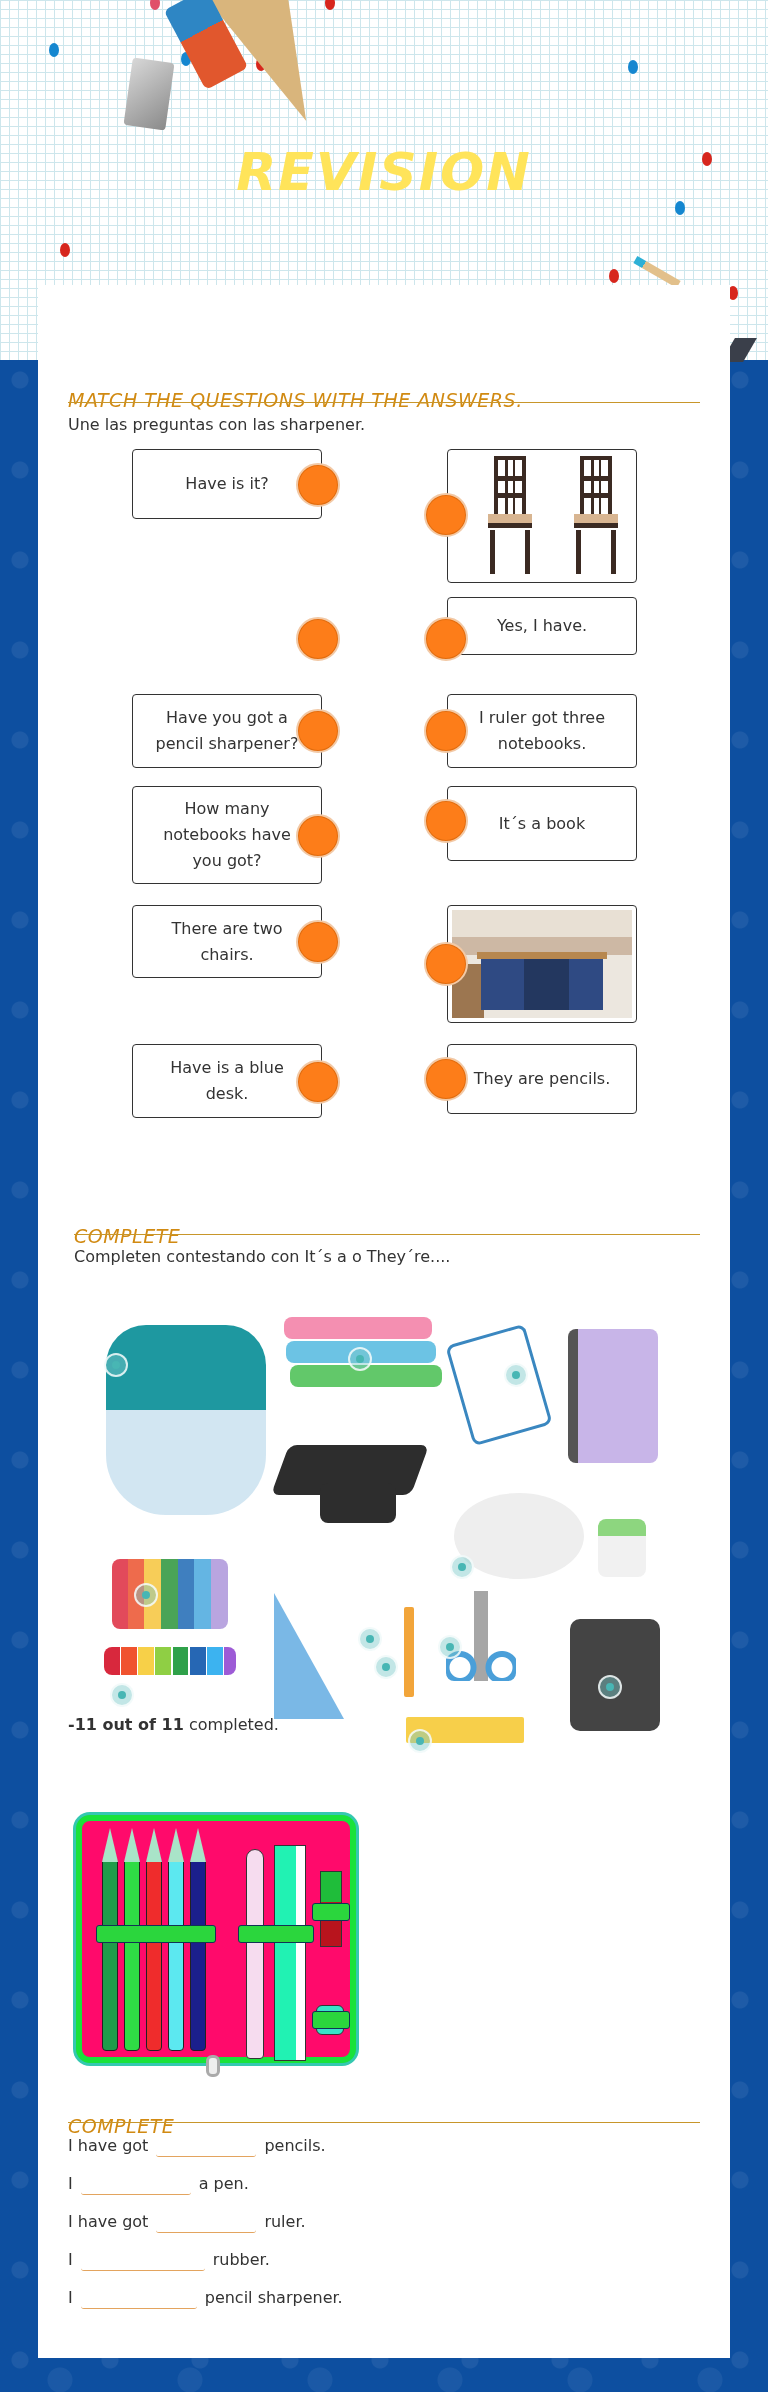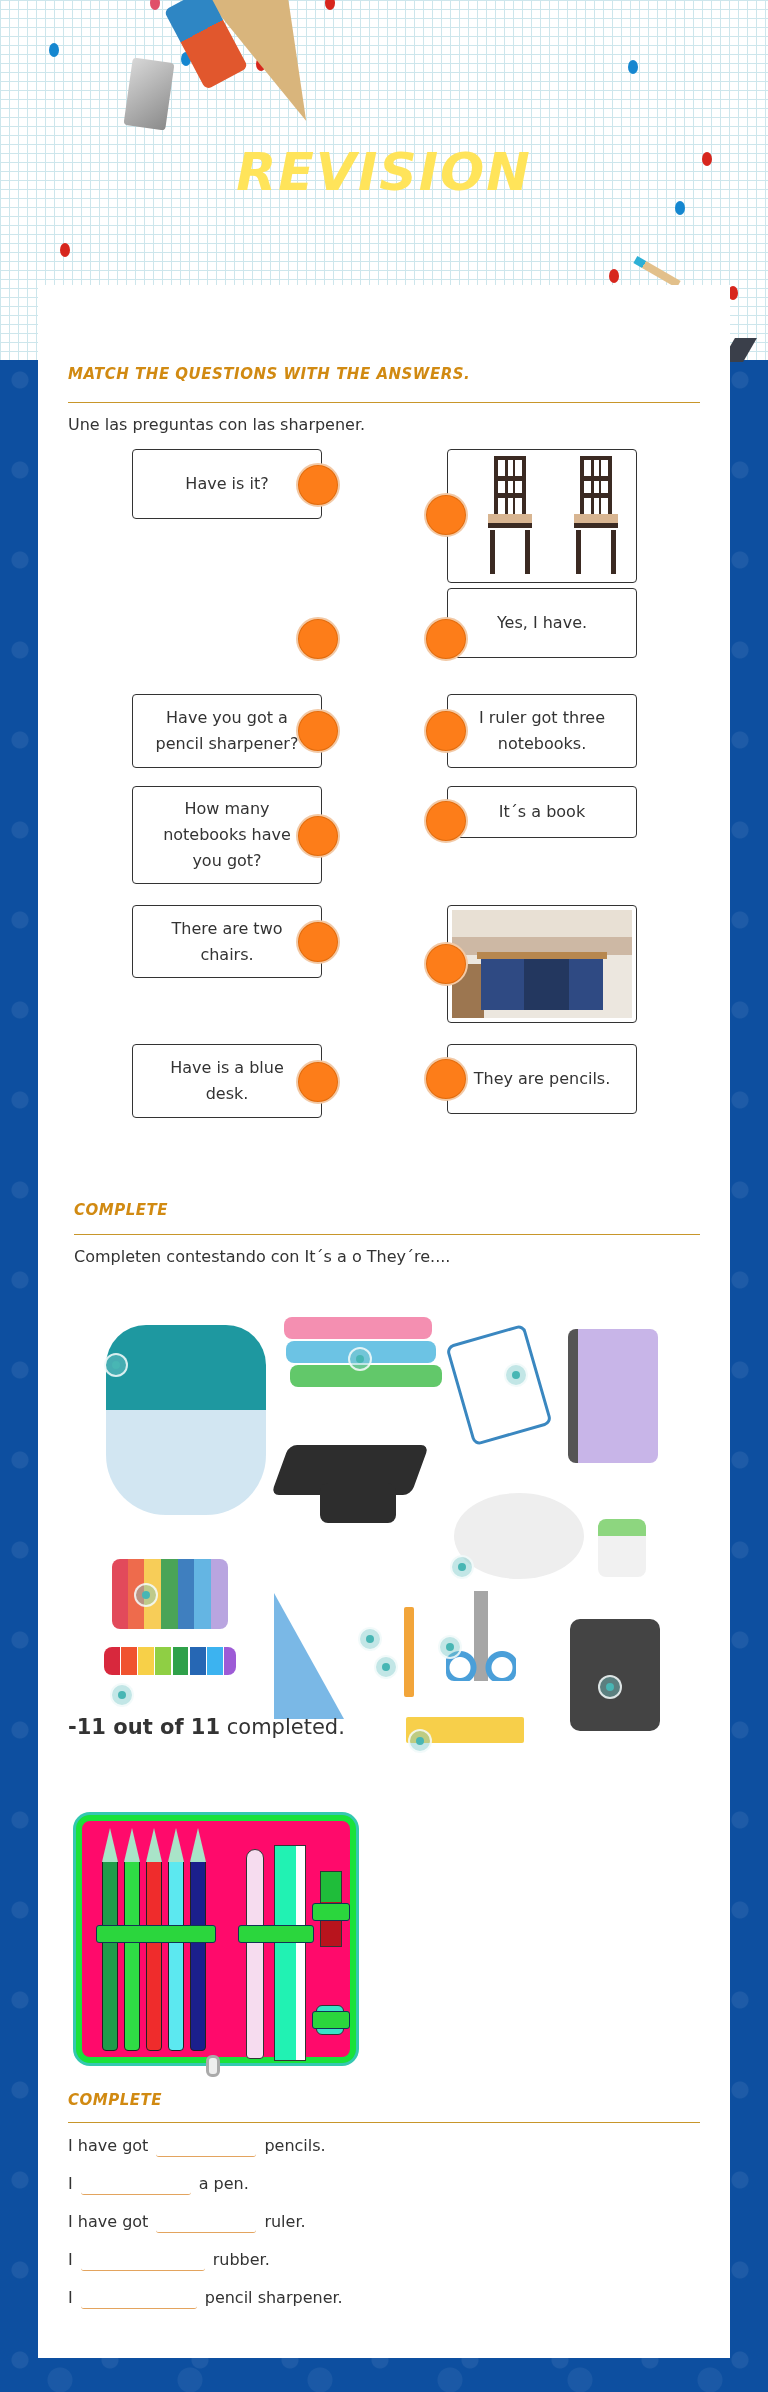--- a/index.html
+++ b/index.html
@@ -63,22 +63,22 @@
     font-family: "DejaVu Sans", sans-serif; font-weight: bold; font-style: italic;
     font-size: 52px; letter-spacing: 2px; color: #ffe45a;
   }
 
   .card {
     position: absolute; left: 38px; top: 285px; width: 692px; height: 2073px;
     background: #ffffff;
   }
   .section-title {
     position: absolute; left: 30px;
-    font-family: "DejaVu Sans", sans-serif; font-weight: bold; font-style: italic;
-    font-size: 15px; color: #d18a12; text-transform: uppercase; letter-spacing: 0.5px;
+    font-family: "DejaVu Sans", sans-serif; font-weight: normal; font-style: italic;
+    font-size: 19px; color: #d18a12; text-transform: uppercase; letter-spacing: 0.5px; margin-top: 24px;
   }
   .section-rule {
     position: absolute; left: 30px; width: 632px; height: 1px; background: #c8962a;
   }
   .instr {
     position: absolute; left: 30px; font-size: 16px; color: #333;
   }
 
   .match-box {
     position: absolute; width: 190px; border: 1px solid #333; border-radius: 4px;
@@ -117,21 +117,21 @@
   }
   .hs-item { position: absolute; border-radius: 8px; }
   .hotspot {
     position: absolute; width: 24px; height: 24px; border-radius: 50%;
     background: rgba(120,200,200,0.45); border: 2px solid rgba(255,255,255,0.8);
   }
   .hotspot::after {
     content: ""; position: absolute; left: 6px; top: 6px; width: 8px; height: 8px;
     border-radius: 50%; background: #48b6b4;
   }
-  .progress { position: absolute; left: 30px; top: 1430px; font-size: 21px; color: #333; }
+  .progress { position: absolute; left: 30px; top: 1430px; font-size: 16px; color: #333; }
   .progress b { font-weight: bold; color: #333; }
 
   .pencil-case {
     position: absolute; left: 30px; top: 1520px; width: 298px; height: 268px;
   }
   .pc-shell {
     position: absolute; left: 8px; top: 10px; width: 280px; height: 248px;
     background: #ff0a6b; border: 6px solid #19e23a; border-radius: 14px;
     box-shadow: 0 0 0 3px #34c8b0;
   }
@@ -222,31 +222,31 @@
       <div class="chair" style="left:122px">
           <div class="back"></div>
           <div class="seat"></div>
           <div class="leg" style="left:2px"></div>
           <div class="leg" style="left:37px"></div>
         </div>
     </div>
   </div>
   <div class="match-dot" style="left:386px;top:208px"></div>
 
-  <div class="match-box" style="left:409px;top:303px;height:70px">
+  <div class="match-box" style="left:409px;top:312px;height:58px">
     <span>Yes, I have.</span>
   </div>
   <div class="match-dot" style="left:386px;top:332px"></div>
 
   <div class="match-box" style="left:409px;top:409px;height:74px">
     <span>I ruler got three notebooks.</span>
   </div>
   <div class="match-dot" style="left:386px;top:424px"></div>
 
-  <div class="match-box" style="left:409px;top:501px;height:52px">
+  <div class="match-box" style="left:409px;top:501px;height:75px">
     <span>It´s a book</span>
   </div>
   <div class="match-dot" style="left:386px;top:514px"></div>
 
   <div class="match-box img" style="left:409px;top:620px;height:118px">
     <div class="desk-photo" title="blue desk">
       <div class="desk-cabinet"></div>
       <div class="desk-top"></div>
       <div class="desk-body"></div>
     </div>

